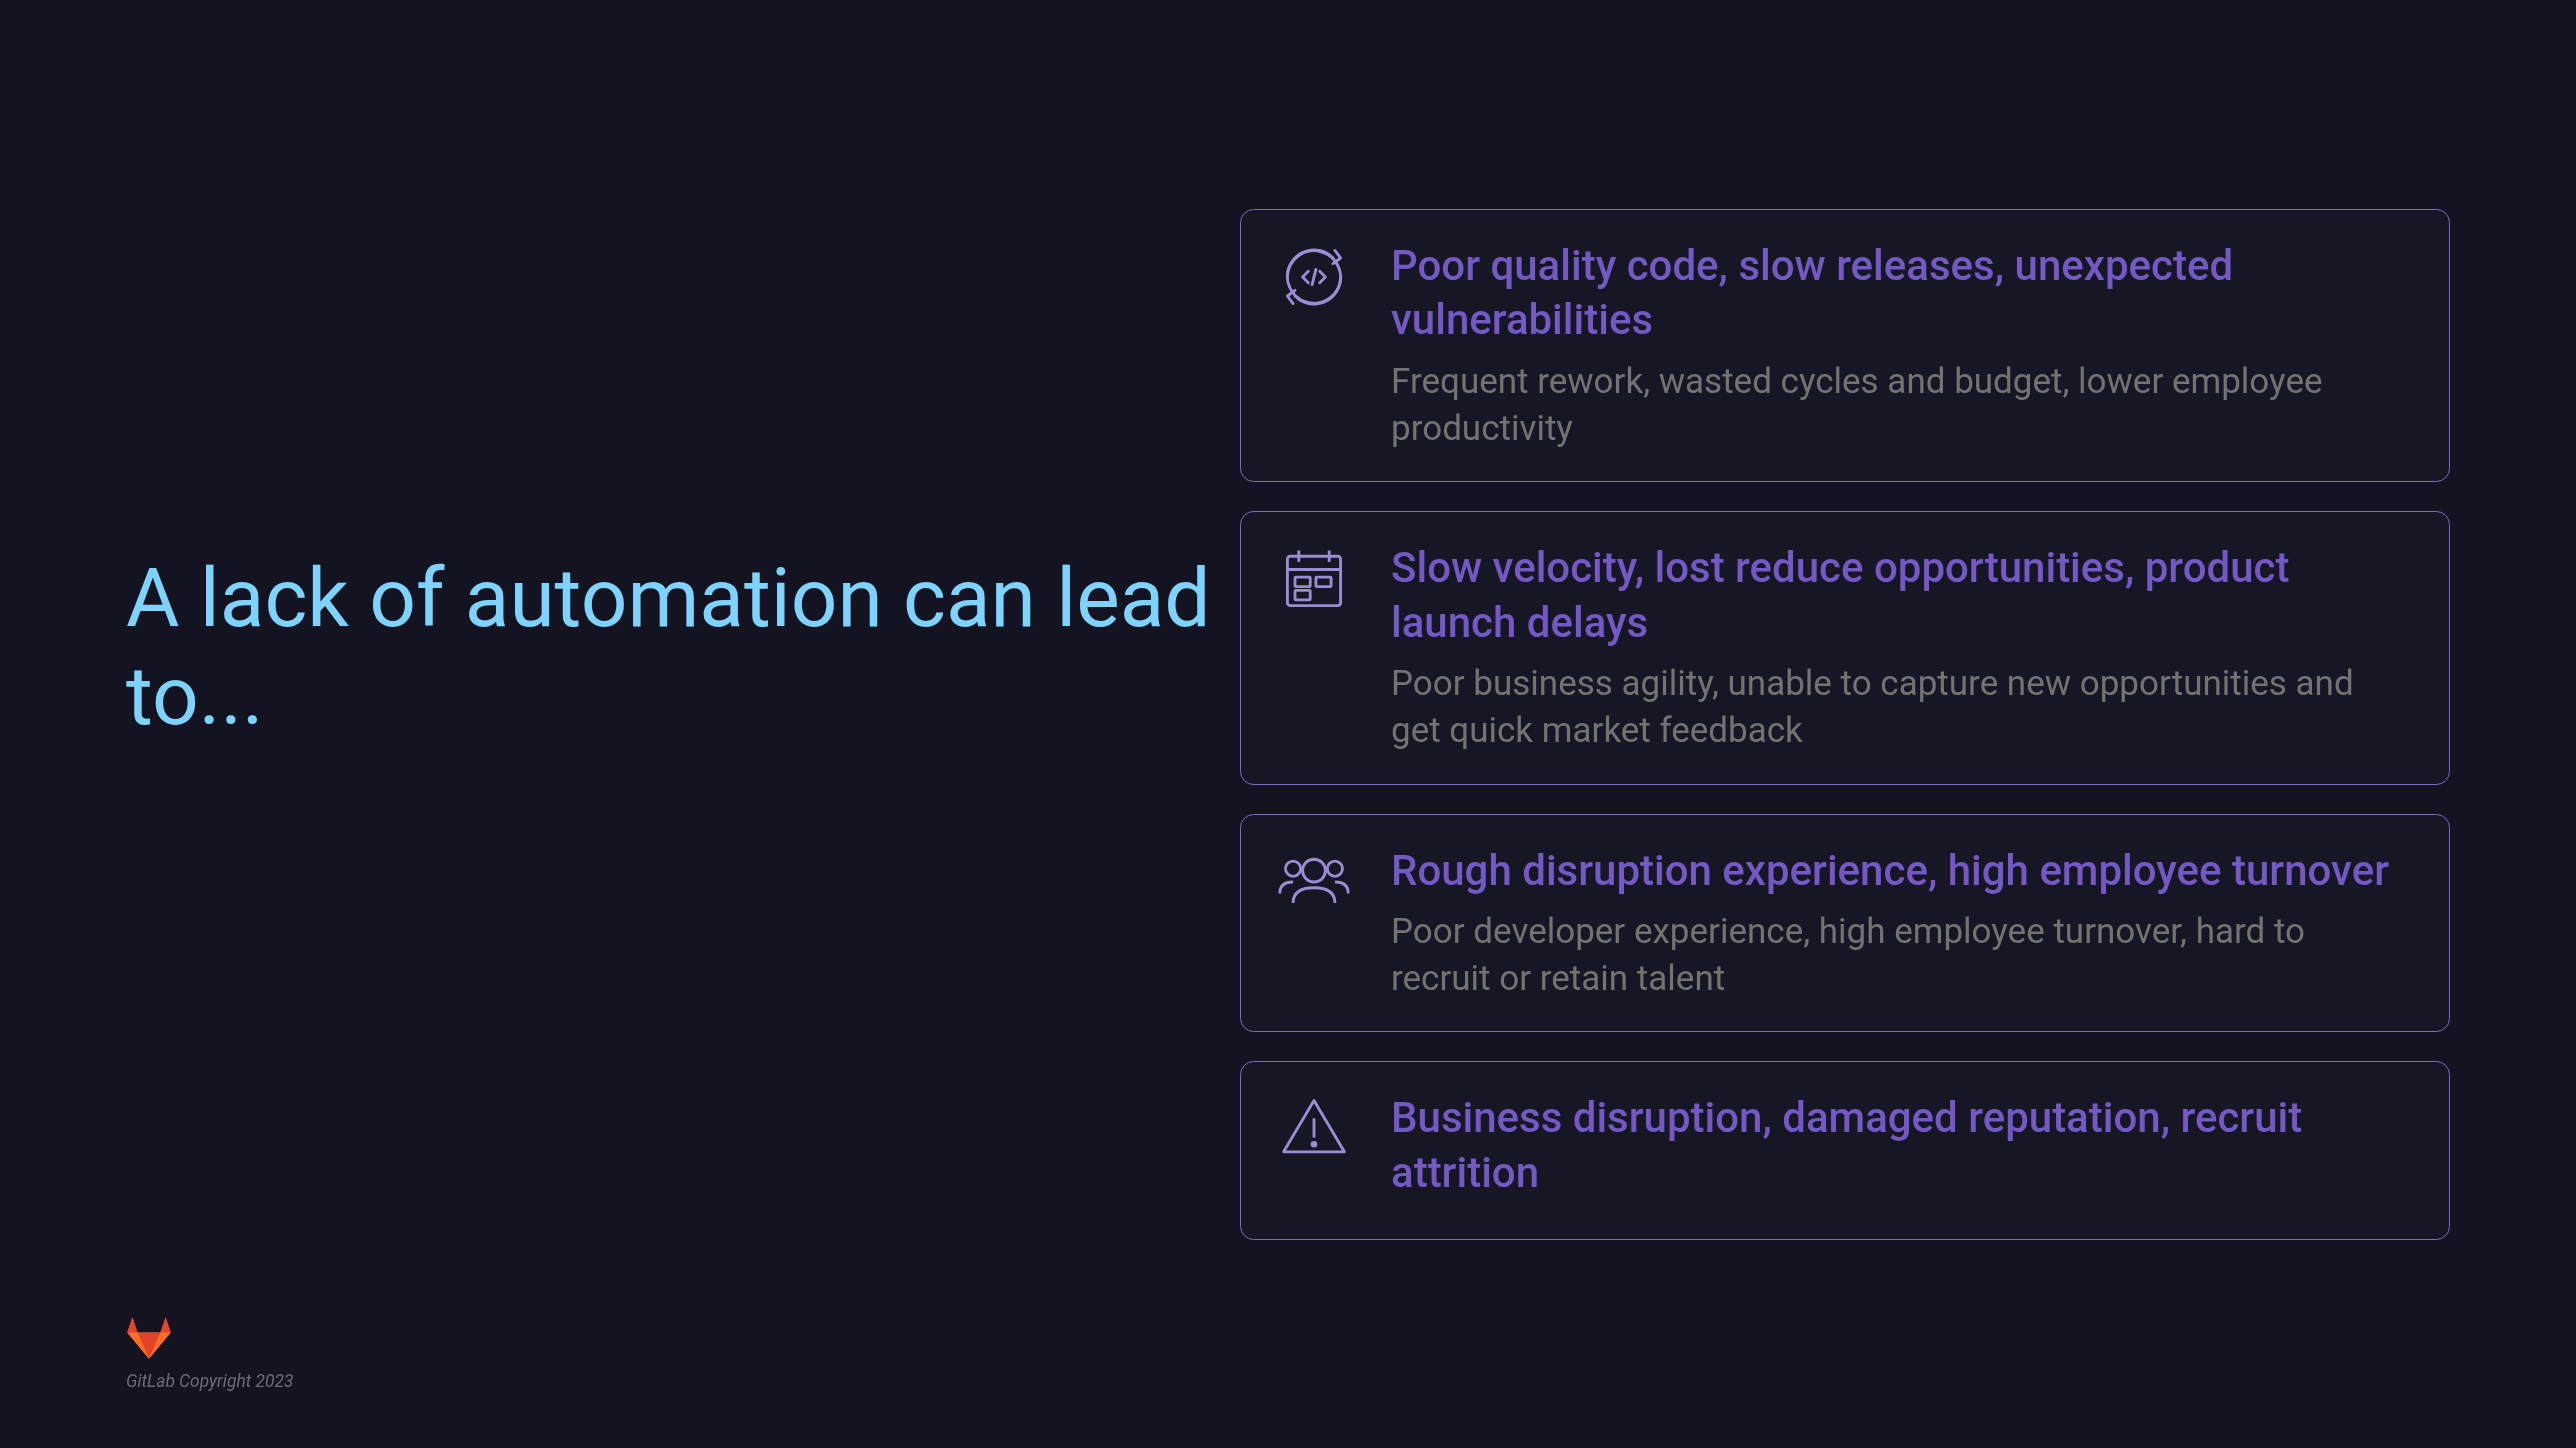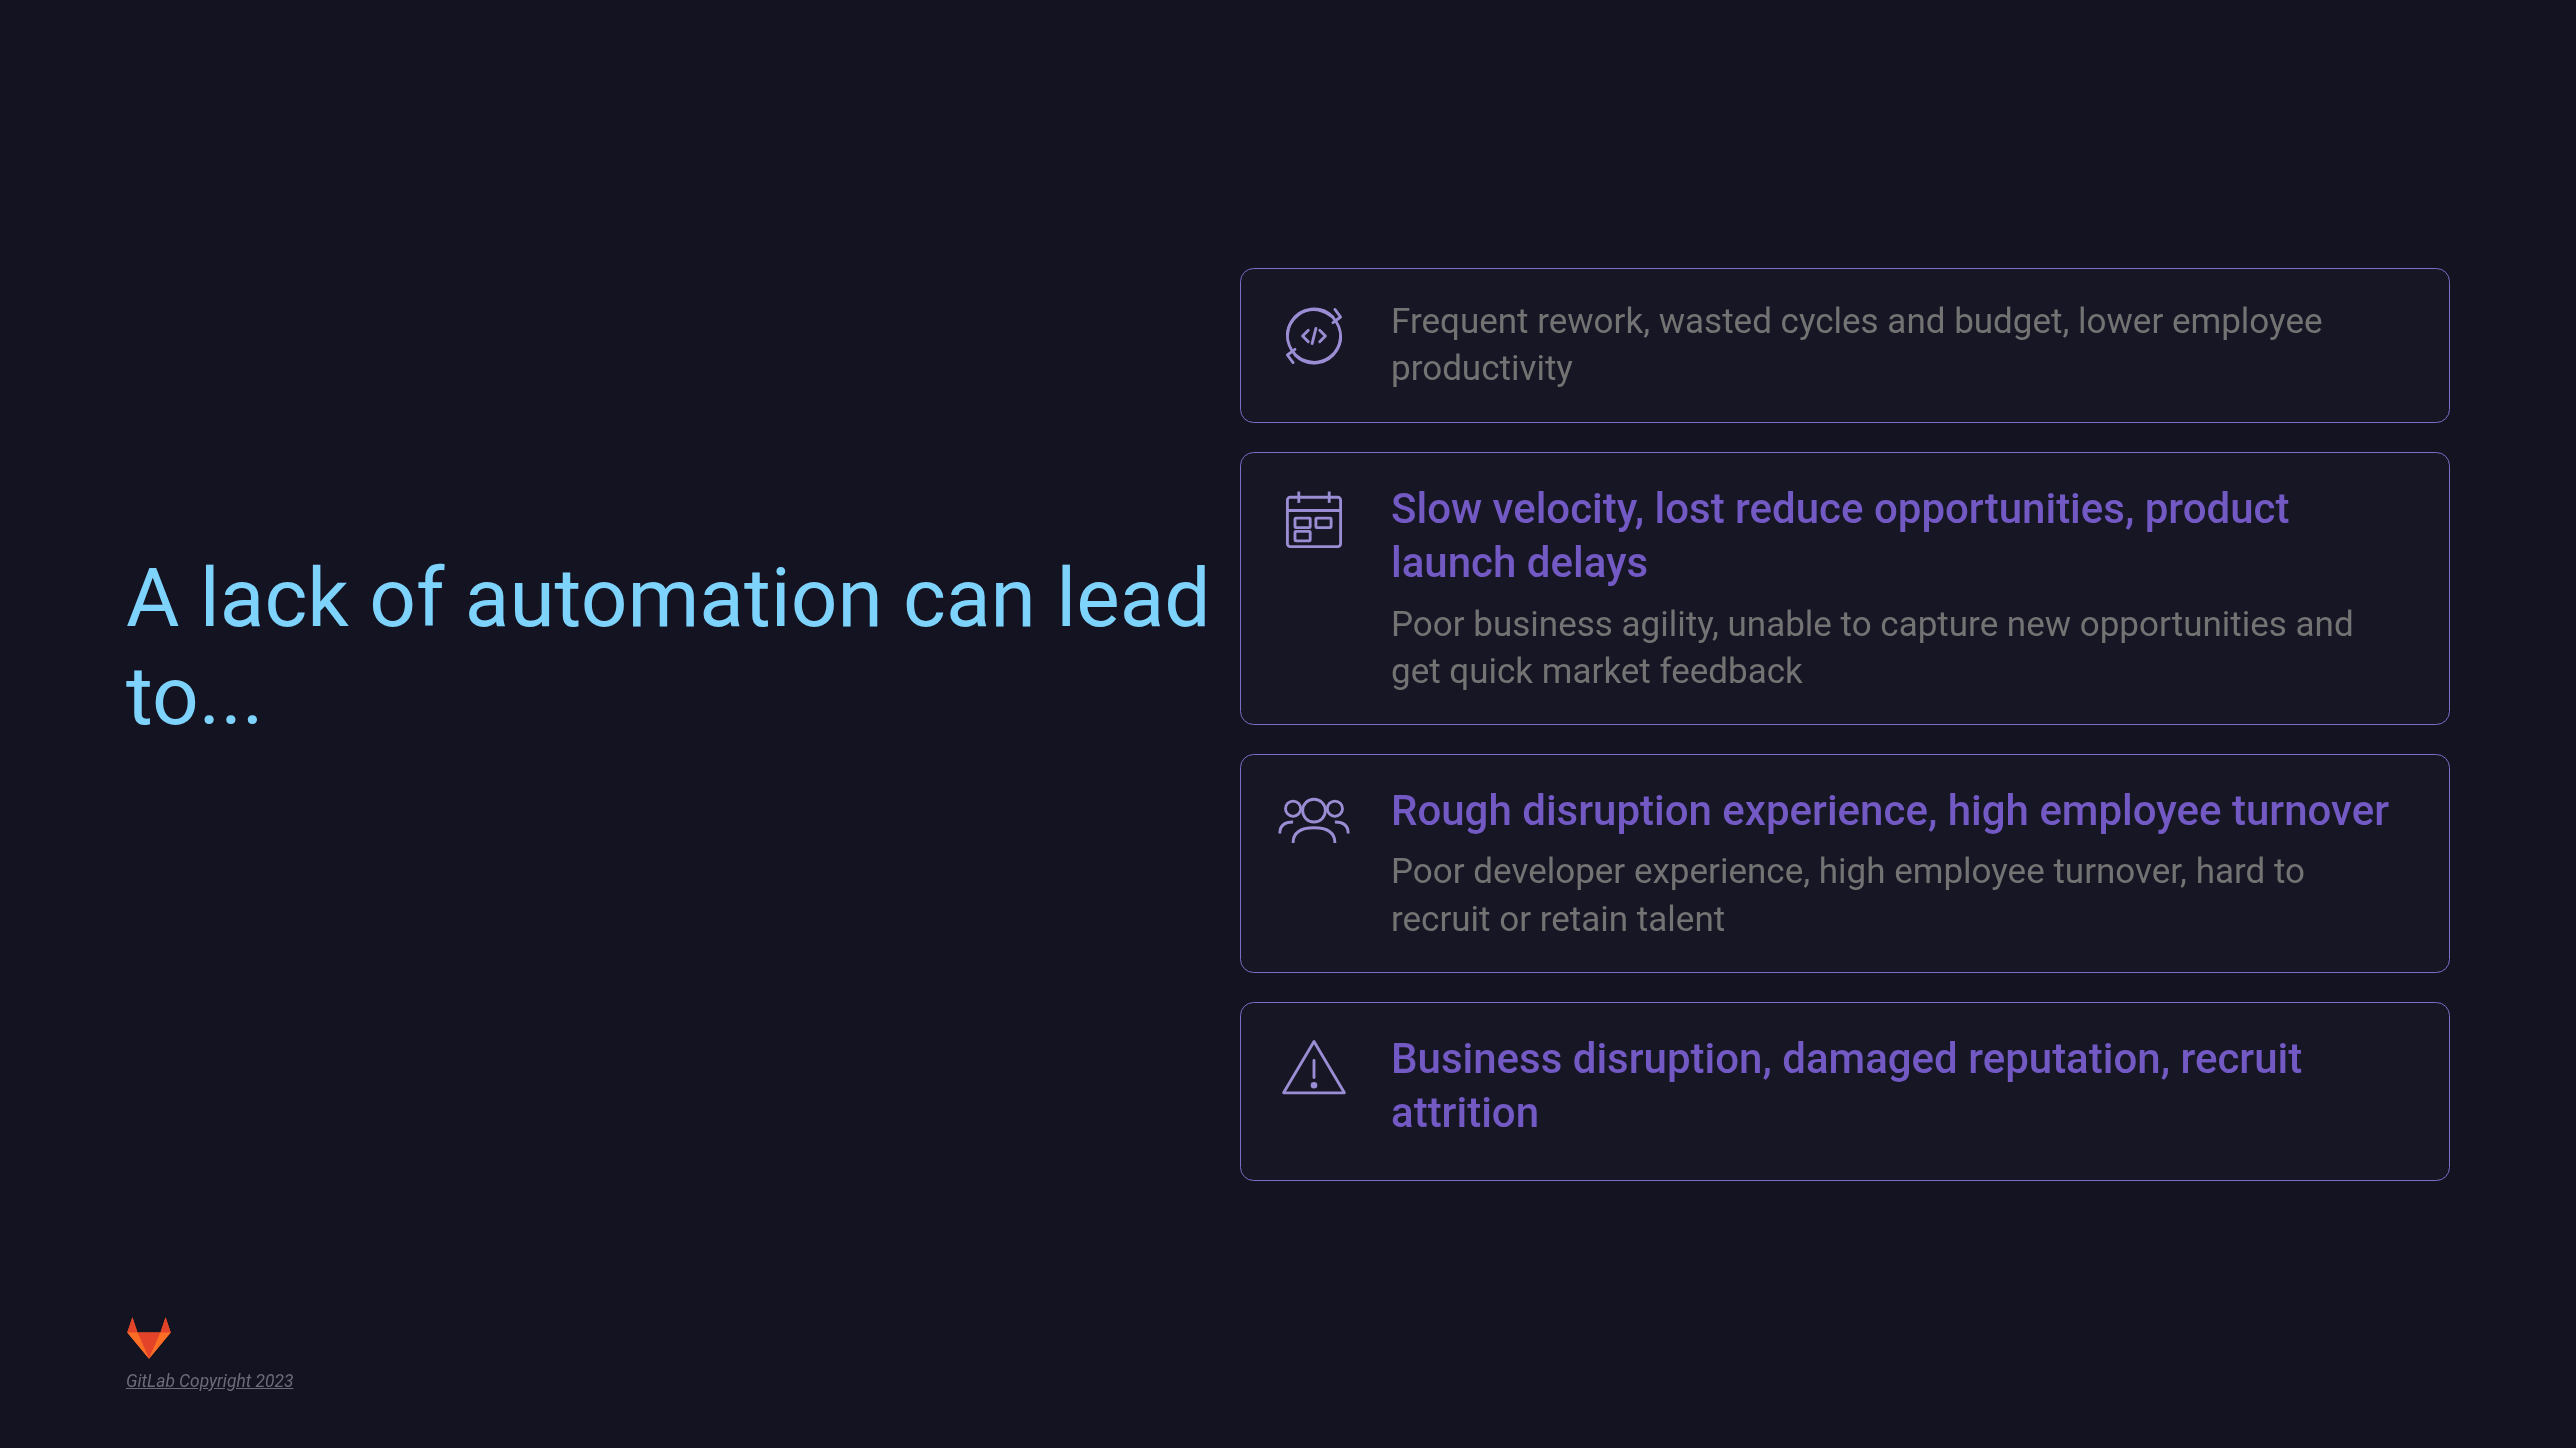--- a/index.html
+++ b/index.html
@@ -44,21 +44,20 @@
     }
     .logo {
       width: 46px;
       height: 43px;
       margin-bottom: 11.6px;
     }
     .copyright {
       font-size: 17.4px;
       font-style: italic;
       color: #6b6b7a;
-      text-decoration: underline;
     }
     .right-column {
       width: 1336px;
       display: flex;
       flex-direction: column;
       justify-content: center;
       gap: 29px;
       padding-right: 126px;
     }
     .card {
@@ -124,20 +123,21 @@
           <path d="M 60 20 A 28 28 0 1 0 68 40" stroke-linecap="round"></path>
           <path d="M 20 60 A 28 28 0 1 0 12 40" stroke-linecap="round"></path>
           <polyline points="62,12 68,20 60,26" stroke-linecap="round" stroke-linejoin="round"></polyline>
           <polyline points="18,68 12,60 20,54" stroke-linecap="round" stroke-linejoin="round"></polyline>
           <polyline points="34,34 28,40 34,46" stroke-linecap="round" stroke-linejoin="round"></polyline>
           <polyline points="46,34 52,40 46,46" stroke-linecap="round" stroke-linejoin="round"></polyline>
           <line x1="42" y1="32" x2="38" y2="48" stroke-linecap="round"></line>
         </svg>
       </div>
       <div class="card-content">
+        <div class="card-title">Poor quality code, slow releases, unexpected vulnerabilities</div>
         <div class="card-description">Frequent rework, wasted cycles and budget, lower employee productivity</div>
       </div>
     </div>
 
     <div class="card">
       <div class="card-icon">
         <svg viewBox="0 0 80 80" fill="none" stroke="#9b8dd4" stroke-width="3">
           <rect x="12" y="16" width="56" height="52" rx="3"></rect>
           <line x1="24" y1="10" x2="24" y2="22"></line>
           <line x1="56" y1="10" x2="56" y2="22"></line>

